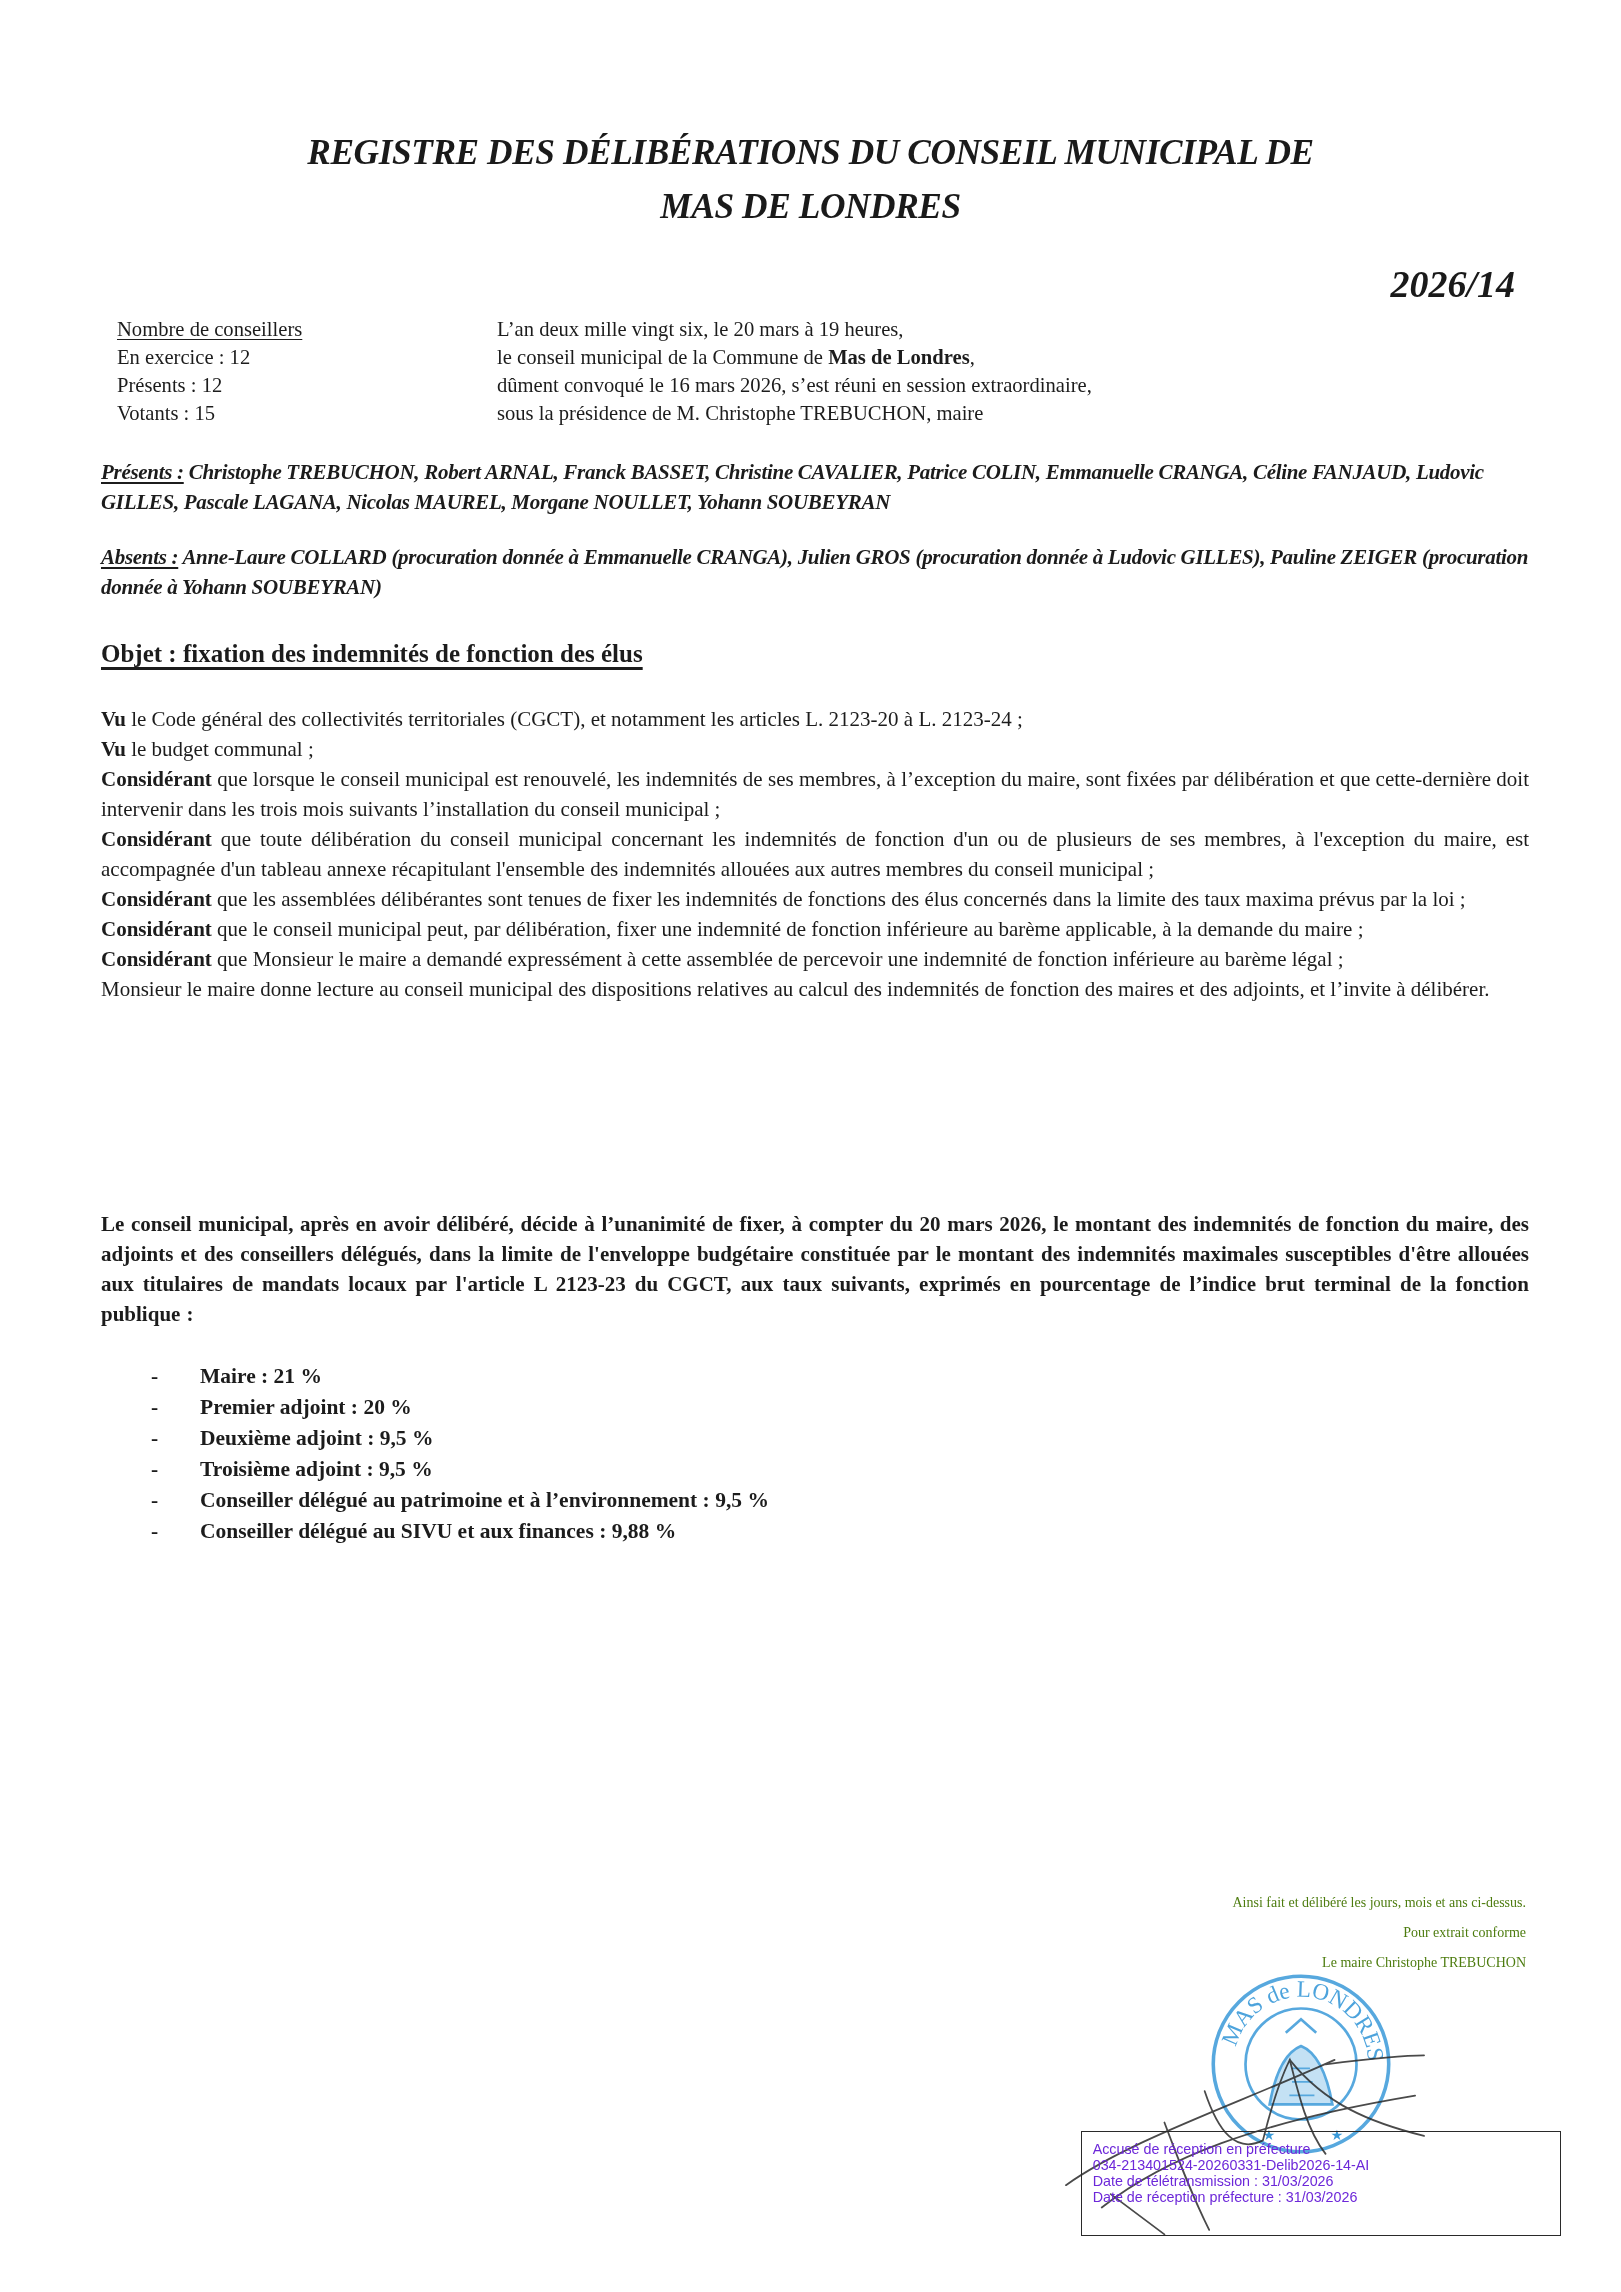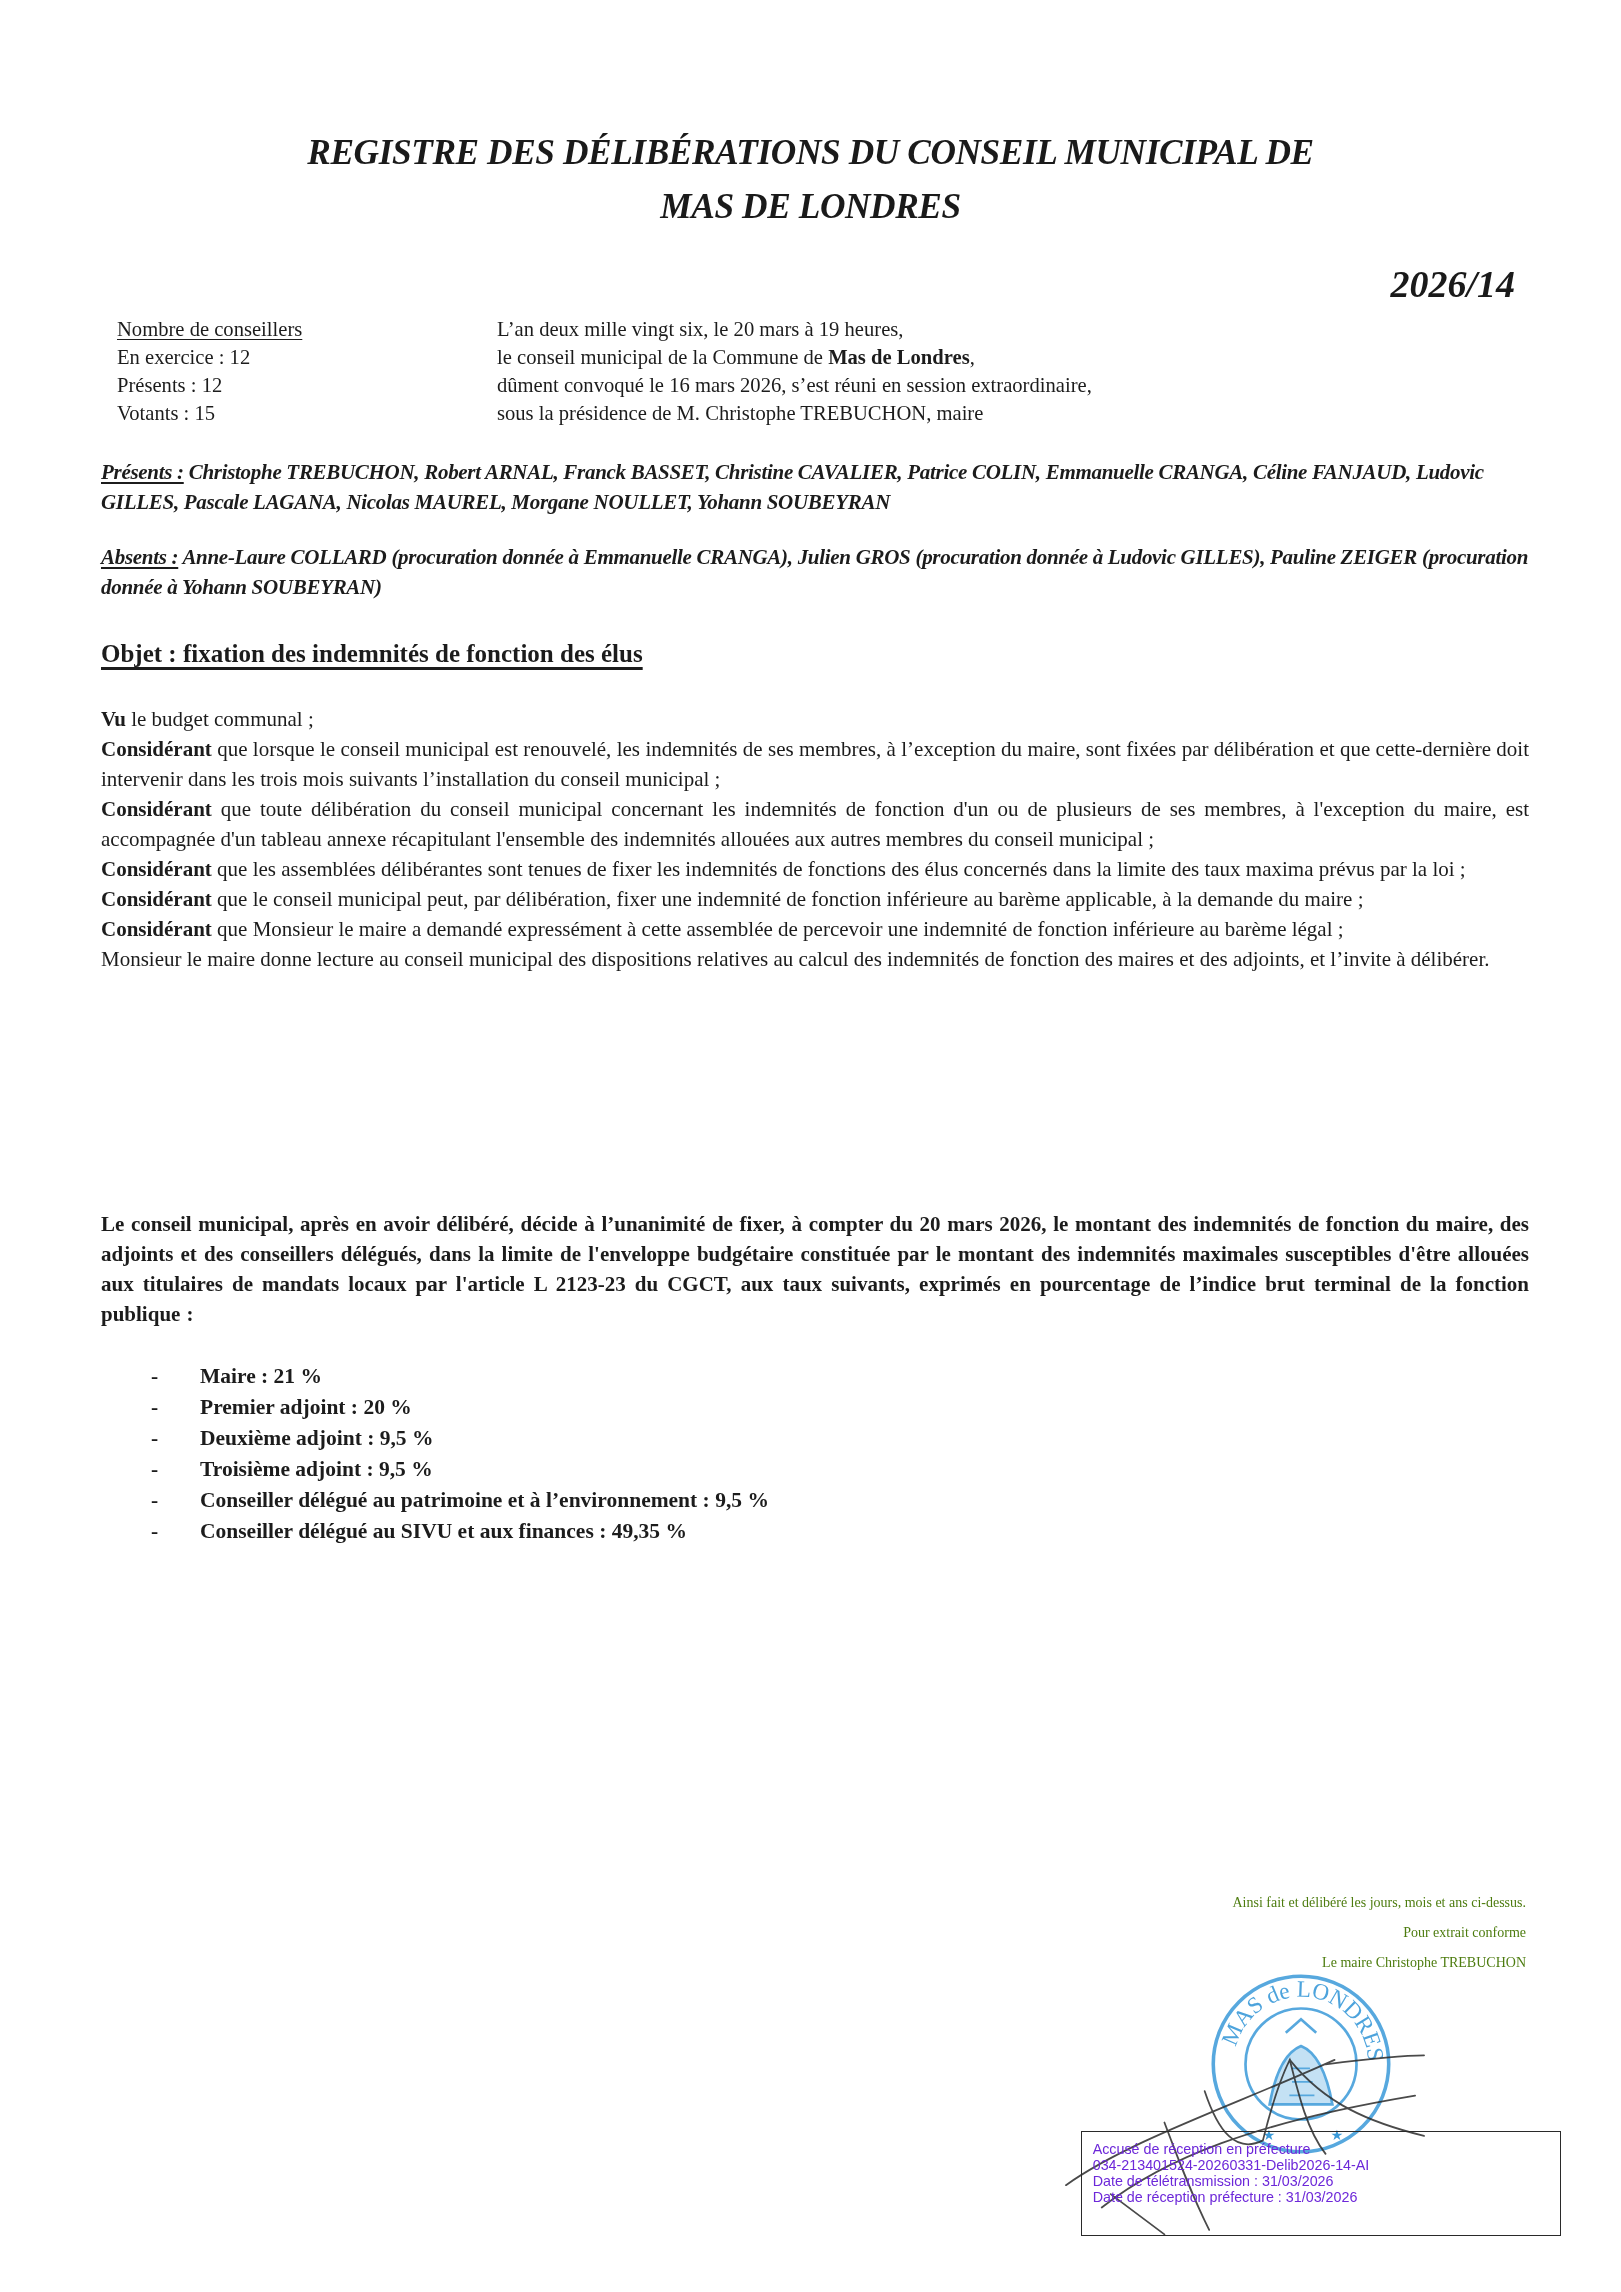--- a/index.html
+++ b/index.html
@@ -176,38 +176,39 @@
   <span class="label">Présents :</span><span> Christophe TREBUCHON, Robert ARNAL, Franck BASSET, Christine CAVALIER, Patrice COLIN, Emmanuelle CRANGA, Céline FANJAUD, Ludovic GILLES, Pascale LAGANA, Nicolas MAUREL, Morgane NOULLET, Yohann SOUBEYRAN</span>
 </div>
 
 <div class="abs attendance absents">
   <span class="label">Absents :</span><span> Anne-Laure COLLARD (procuration donnée à Emmanuelle CRANGA), Julien GROS (procuration donnée à Ludovic GILLES), Pauline ZEIGER (procuration donnée à Yohann SOUBEYRAN)</span>
 </div>
 
 <div class="abs objet">Objet : fixation des indemnités de fonction des élus</div>
 
 <div class="abs body-text">
+  <p><b>Vu</b><span> le Code général des collectivités territoriales (CGCT), et notamment les articles L. 2123-20 à L. 2123-24 ;</span></p>
   <p><b>Vu</b><span> le budget communal ;</span></p>
   <p><b>Considérant</b><span> que lorsque le conseil municipal est renouvelé, les indemnités de ses membres, à l’exception du maire, sont fixées par délibération et que cette-dernière doit intervenir dans les trois mois suivants l’installation du conseil municipal ;</span></p>
   <p><b>Considérant</b><span> que toute délibération du conseil municipal concernant les indemnités de fonction d'un ou de plusieurs de ses membres, à l'exception du maire, est accompagnée d'un tableau annexe récapitulant l'ensemble des indemnités allouées aux autres membres du conseil municipal ;</span></p>
   <p><b>Considérant</b><span> que les assemblées délibérantes sont tenues de fixer les indemnités de fonctions des élus concernés dans la limite des taux maxima prévus par la loi ;</span></p>
   <p><b>Considérant</b><span> que le conseil municipal peut, par délibération, fixer une indemnité de fonction inférieure au barème applicable, à la demande du maire ;</span></p>
   <p><b>Considérant</b><span> que Monsieur le maire a demandé expressément à cette assemblée de percevoir une indemnité de fonction inférieure au barème légal ;</span></p>
   <p><b></b><span>Monsieur le maire donne lecture au conseil municipal des dispositions relatives au calcul des indemnités de fonction des maires et des adjoints, et l’invite à délibérer.</span></p>
 </div>
 
 <div class="abs decision">Le conseil municipal, après en avoir délibéré, décide à l’unanimité de fixer, à compter du 20 mars 2026, le montant des indemnités de fonction du maire, des adjoints et des conseillers délégués, dans la limite de l'enveloppe budgétaire constituée par le montant des indemnités maximales susceptibles d'être allouées aux titulaires de mandats locaux par l'article L 2123-23 du CGCT, aux taux suivants, exprimés en pourcentage de l’indice brut terminal de la fonction publique :</div>
 
 <ul class="abs rates">
   <li><span class="dash">-</span><span>Maire : 21 %</span></li>
   <li><span class="dash">-</span><span>Premier adjoint : 20 %</span></li>
   <li><span class="dash">-</span><span>Deuxième adjoint : 9,5 %</span></li>
   <li><span class="dash">-</span><span>Troisième adjoint : 9,5 %</span></li>
   <li><span class="dash">-</span><span>Conseiller délégué au patrimoine et à l’environnement : 9,5 %</span></li>
-  <li><span class="dash">-</span><span>Conseiller délégué au SIVU et aux finances : 49,35 %</span></li>
+  <li><span class="dash">-</span><span>Conseiller délégué au SIVU et aux finances : 9,88 %</span></li>
 </ul>
 
 <div class="abs closing">
   <div>Ainsi fait et délibéré les jours, mois et ans ci-dessus.</div>
   <div>Pour extrait conforme</div>
   <div>Le maire Christophe TREBUCHON</div>
 </div>
 
 <svg class="abs stamp" viewBox="0 0 210 210">
   <defs>

